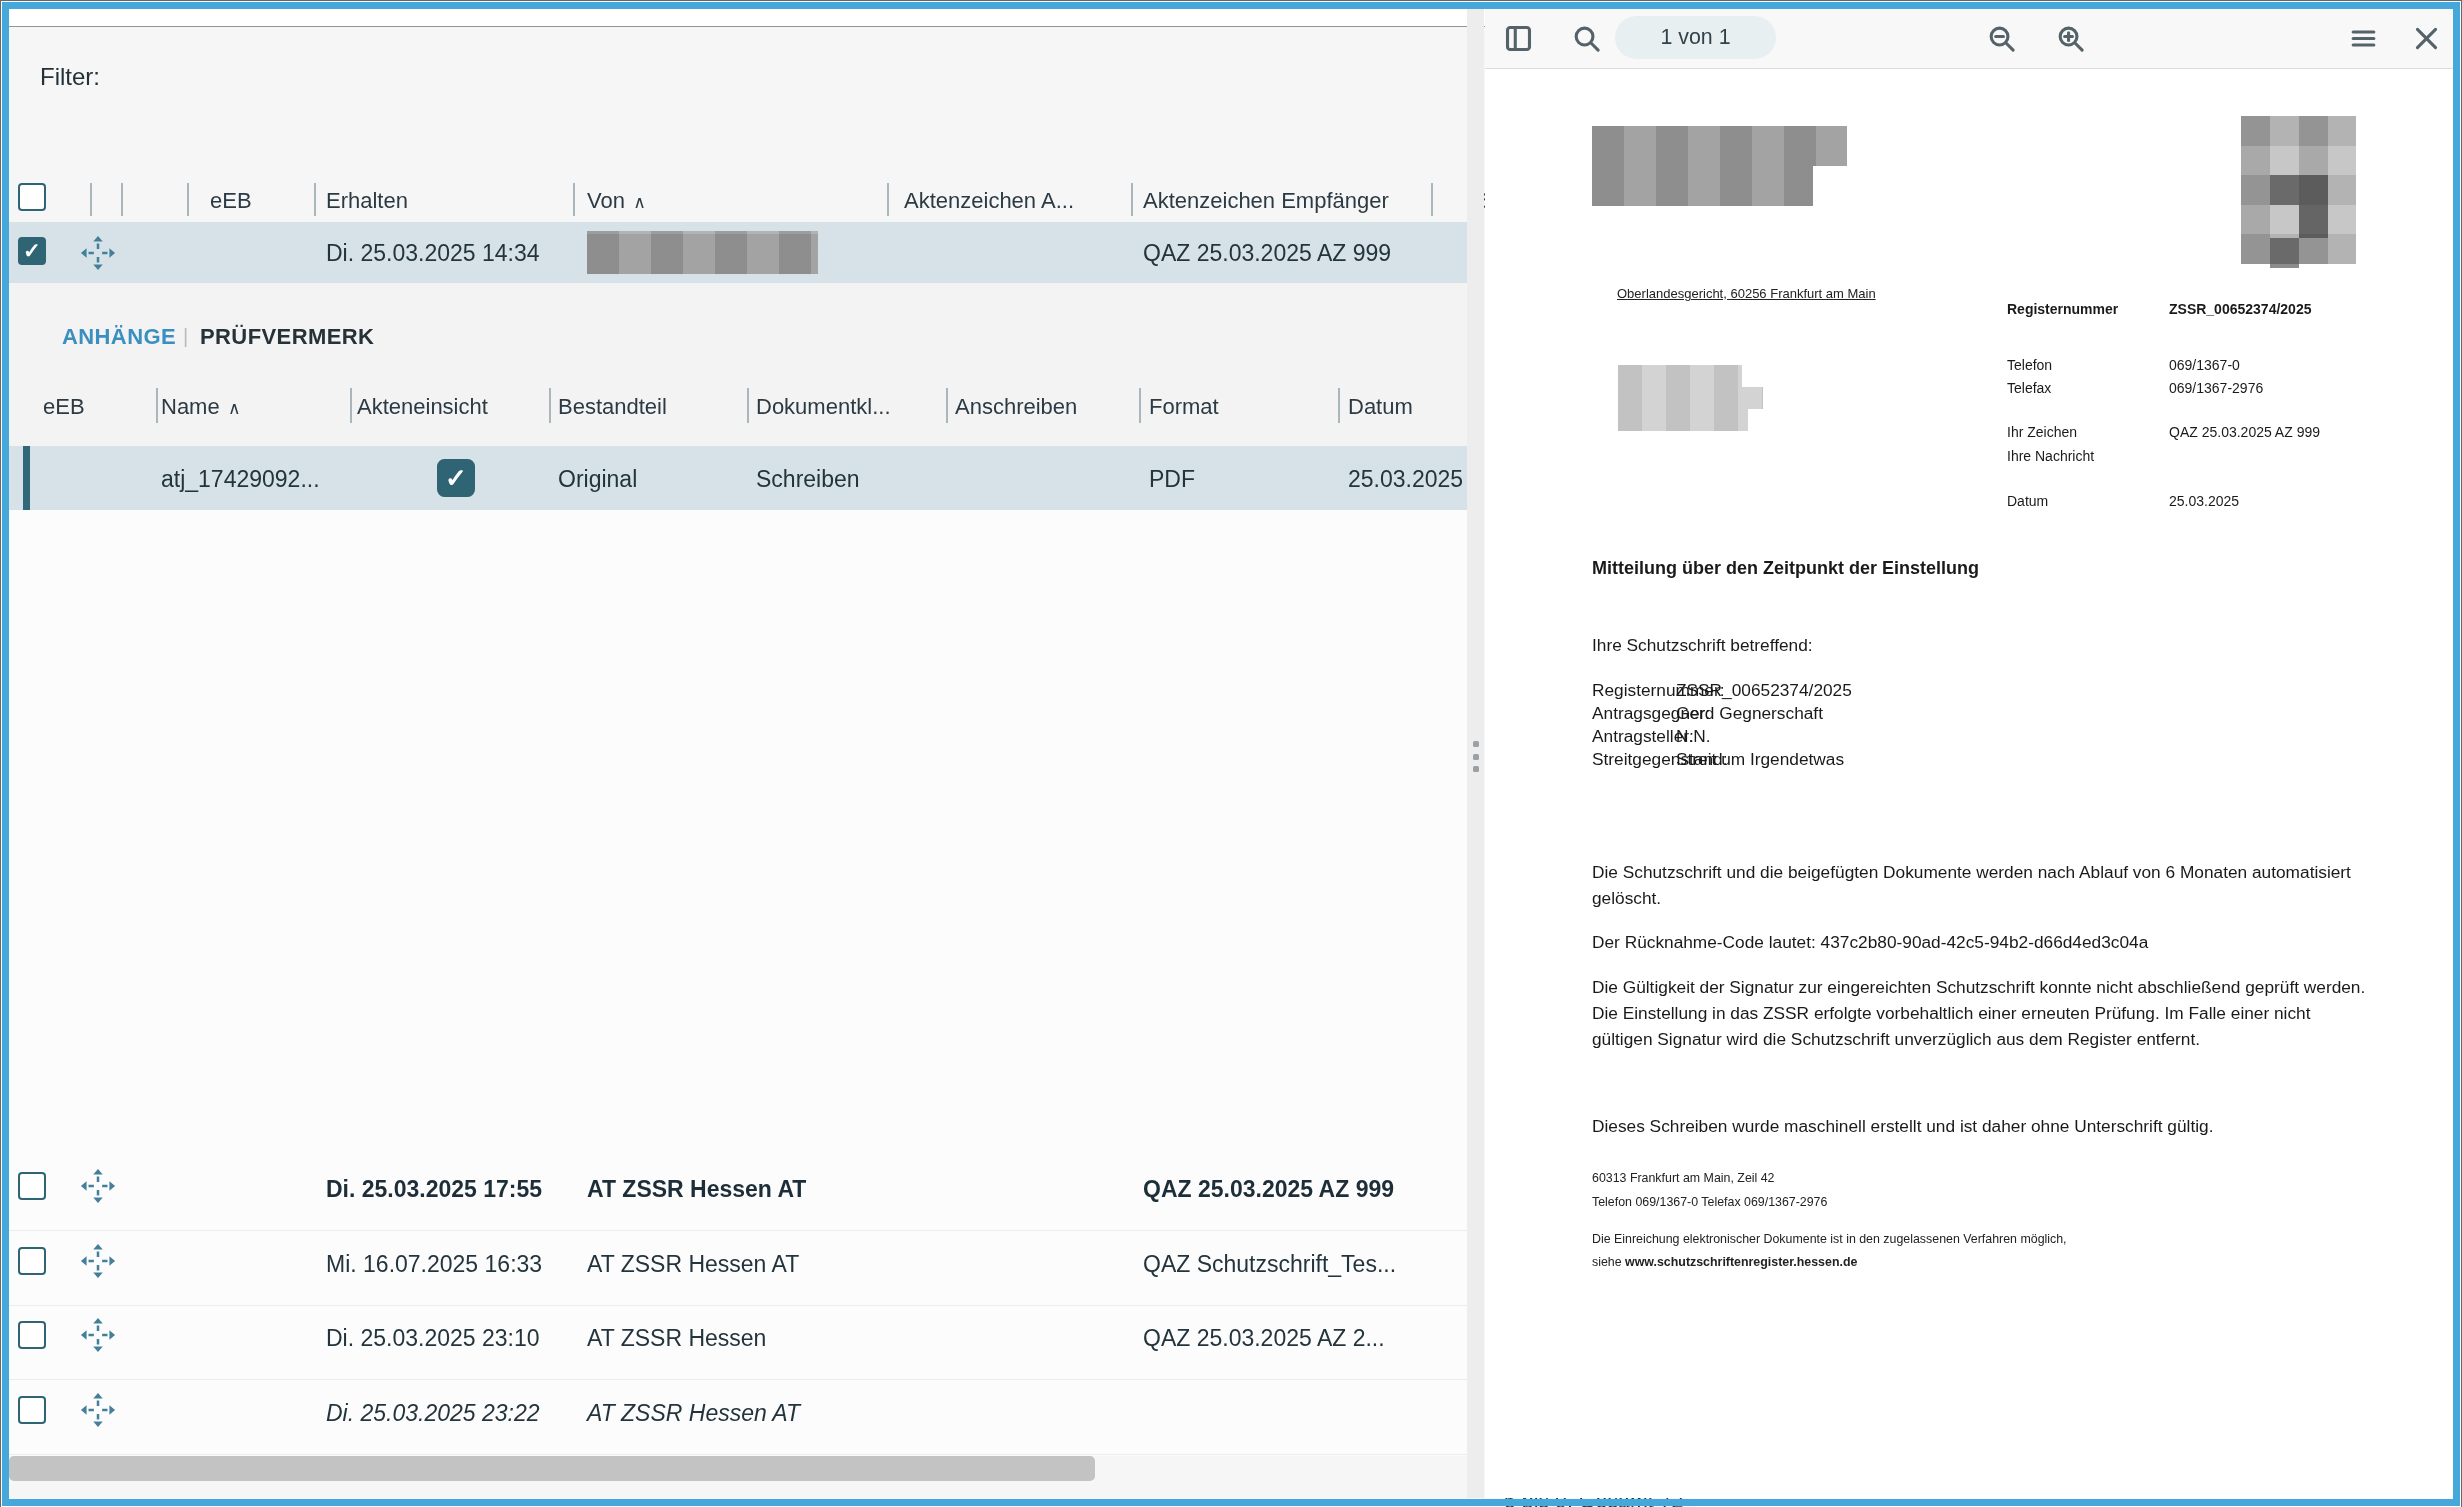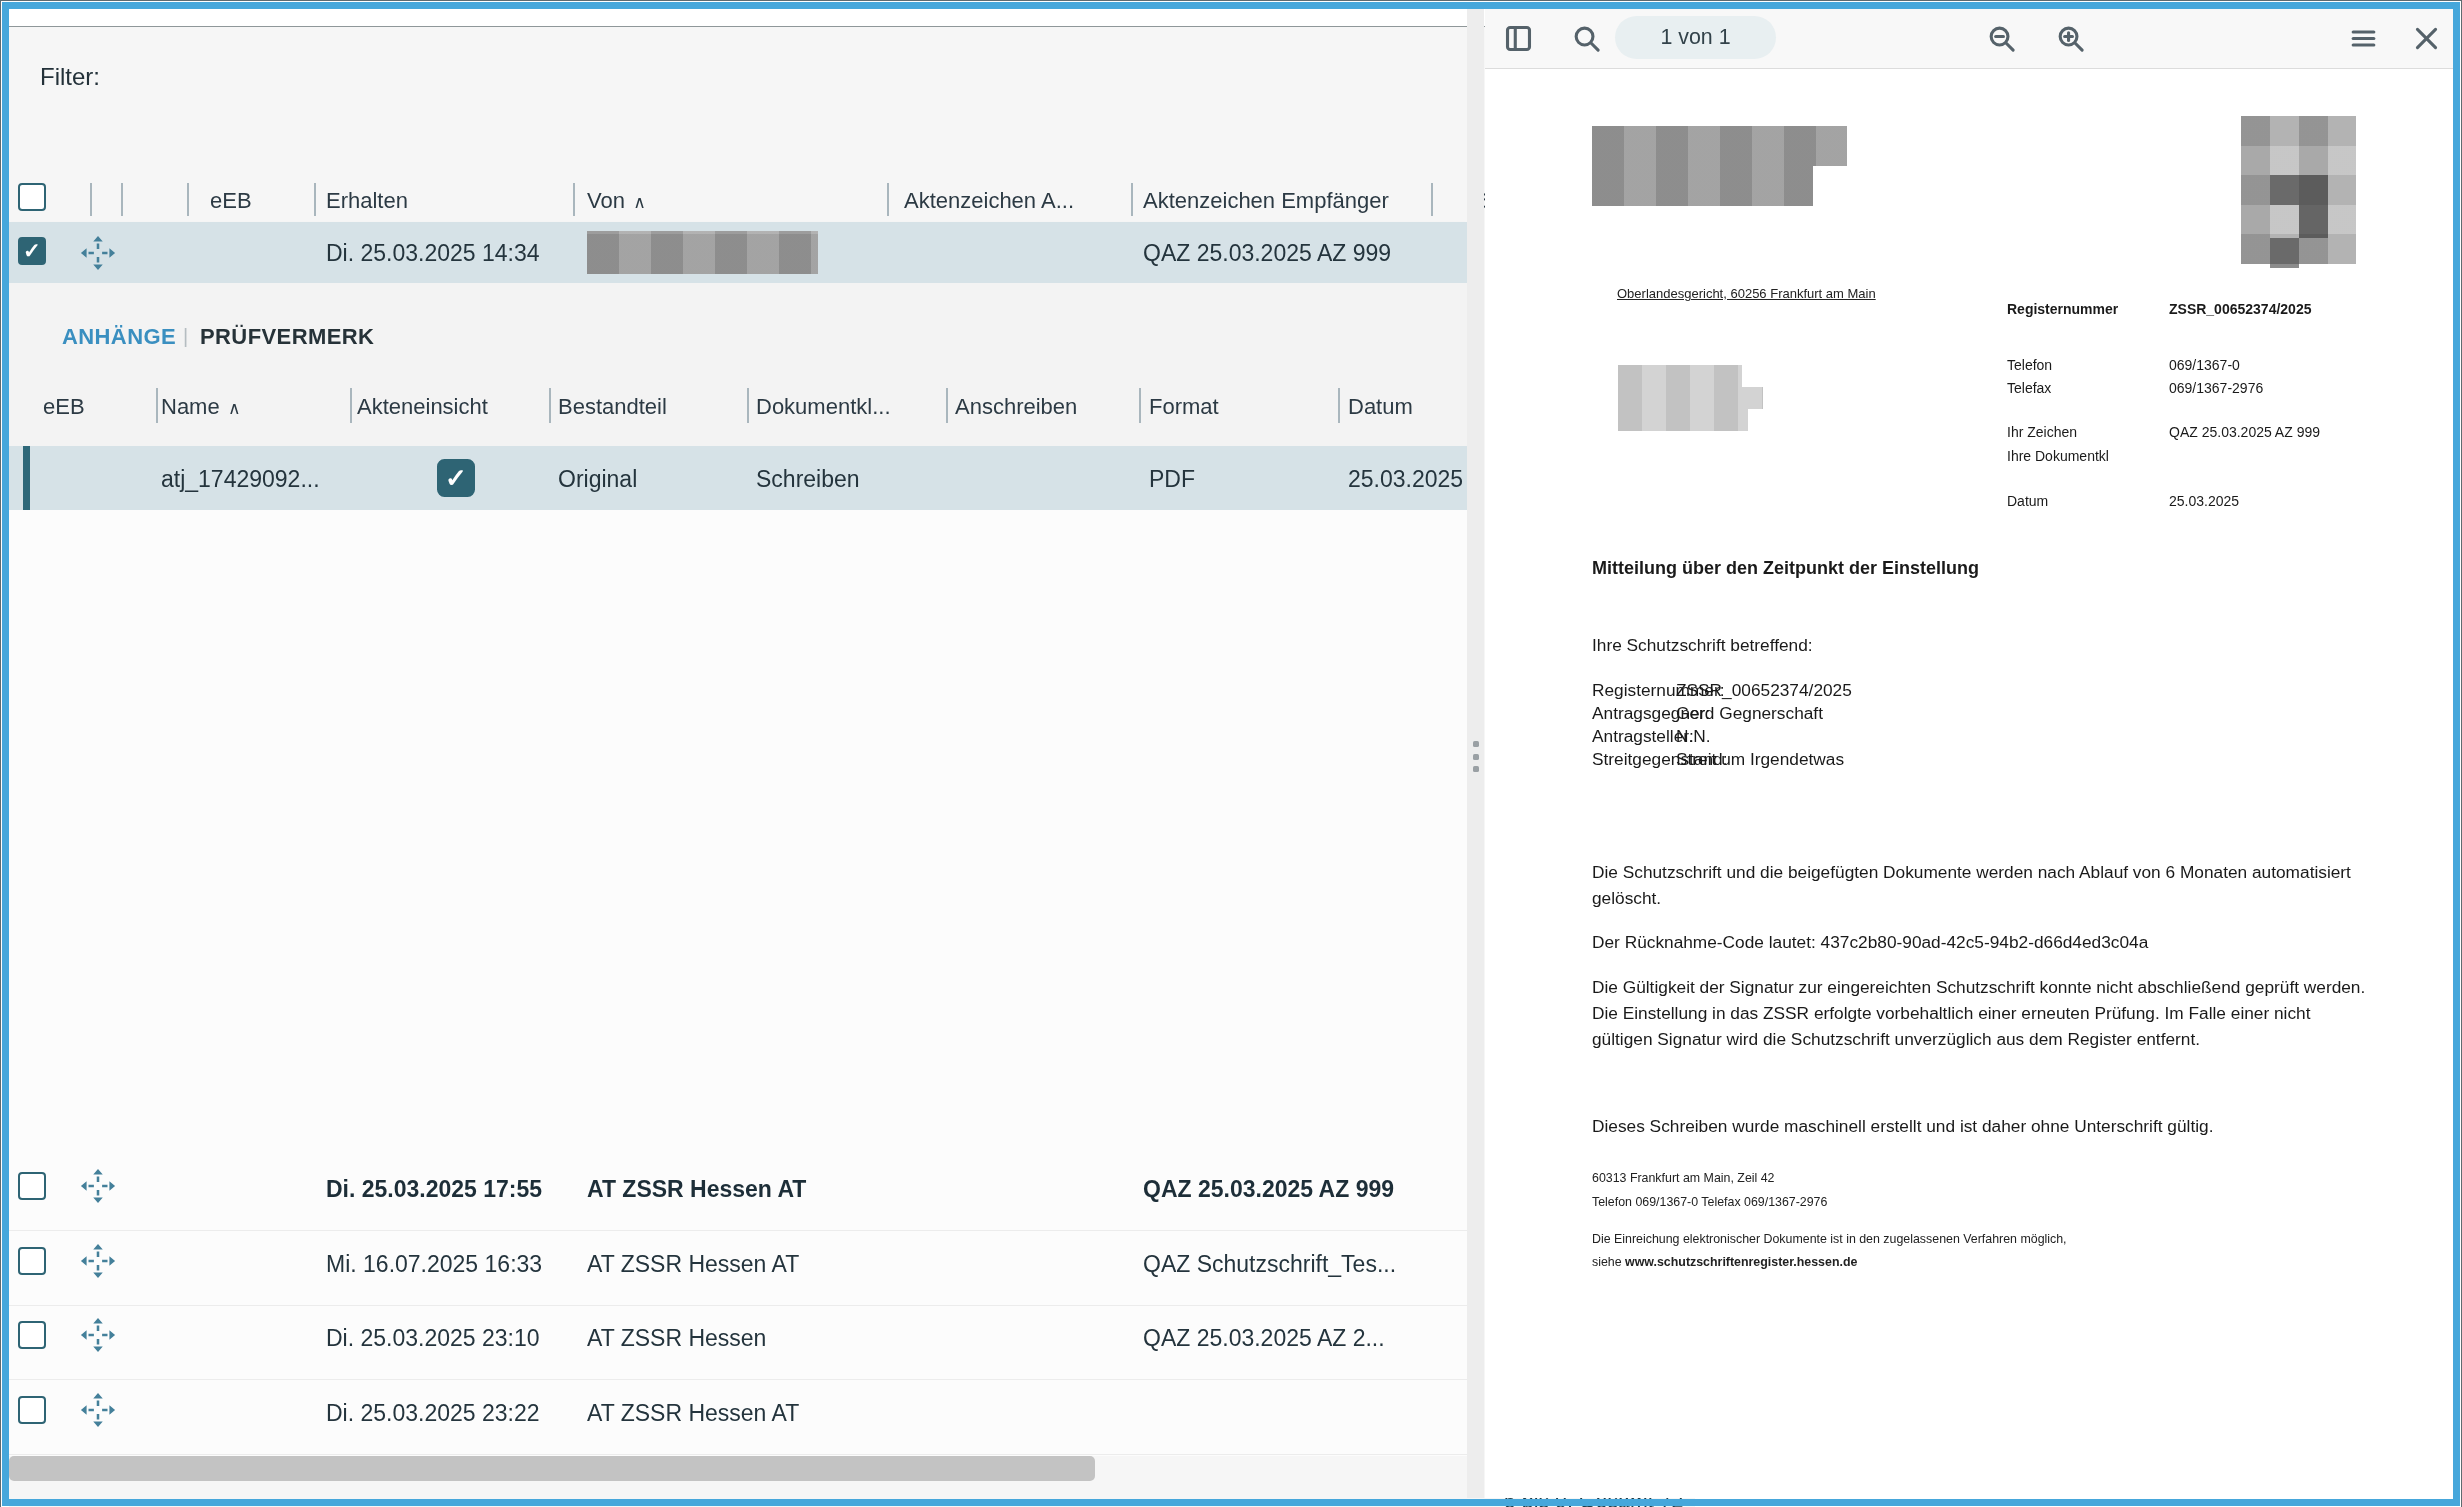--- a/index.html
+++ b/index.html
@@ -194,21 +194,21 @@
       <span class="move-ic" style="left:70px;top:10.7px;">
         <svg viewBox="0 0 24 24">
             <path d="M12 1.2l3 3.6h-6zM12 22.8l-3-3.6h6zM1.2 12l3.6-3v6zM22.8 12l-3.6 3v-6z" fill="#44809a"></path>
             <path d="M12 6v3.4M12 18v-3.4M6 12h3.4M18 12h-3.4" stroke="#44809a" stroke-width="1.6"></path>
           </svg>
       </span>
       <span class="cell" style="left:317px;">Di. 25.03.2025 23:10</span>
       <span class="cell" style="left:578px;">AT ZSSR Hessen</span>
       <span class="cell" style="left:1134px;">QAZ 25.03.2025 AZ 2...</span>
     </div>
-    <div class="msg-row" style="top:1353px;">
+    <div class="msg-row" style="top:1353px;font-style:italic;">
       <span class="cb" style="left:9px;top:15.7px;"></span>
       <span class="move-ic" style="left:70px;top:10.7px;">
         <svg viewBox="0 0 24 24">
             <path d="M12 1.2l3 3.6h-6zM12 22.8l-3-3.6h6zM1.2 12l3.6-3v6zM22.8 12l-3.6 3v-6z" fill="#44809a"></path>
             <path d="M12 6v3.4M12 18v-3.4M6 12h3.4M18 12h-3.4" stroke="#44809a" stroke-width="1.6"></path>
           </svg>
       </span>
       <span class="cell" style="left:317px;">Di. 25.03.2025 23:22</span>
       <span class="cell" style="left:578px;">AT ZSSR Hessen AT</span>
       <span class="cell" style="left:1134px;"></span>
@@ -288,21 +288,21 @@
       <div class="pix-light" style="position:absolute;left:133px;top:339px;width:130px;height:22px;"></div>
 
       <span class="t info-lbl b" style="left:522px;top:231px;">Registernummer</span>
       <span class="t info-val b" style="left:684px;top:231px;">ZSSR_00652374/2025</span>
       <span class="t info-lbl" style="left:522px;top:287px;">Telefon</span>
       <span class="t info-val" style="left:684px;top:287px;">069/1367-0</span>
       <span class="t info-lbl" style="left:522px;top:310px;">Telefax</span>
       <span class="t info-val" style="left:684px;top:310px;">069/1367-2976</span>
       <span class="t info-lbl" style="left:522px;top:354px;">Ihr Zeichen</span>
       <span class="t info-val" style="left:684px;top:354px;">QAZ 25.03.2025 AZ 999</span>
-      <span class="t info-lbl" style="left:522px;top:378px;">Ihre Dokumentkl</span>
+      <span class="t info-lbl" style="left:522px;top:378px;">Ihre Nachricht</span>
       <span class="t info-lbl" style="left:522px;top:423px;">Datum</span>
       <span class="t info-val" style="left:684px;top:423px;">25.03.2025</span>
 
       <span class="t subject" style="left:107px;top:488px;">Mitteilung über den Zeitpunkt der Einstellung</span>
       <span class="t body-t" style="left:107px;top:565px;">Ihre Schutzschrift betreffend:</span>
 
       <span class="t case-lbl" style="left:107px;top:610px;">Registernummer:</span>
       <span class="t case-lbl" style="left:191px;top:610px;">ZSSR_00652374/2025</span>
       <span class="t case-lbl" style="left:107px;top:633px;">Antragsgegner:</span>
       <span class="t case-lbl" style="left:191px;top:633px;">Gerd Gegnerschaft</span>

